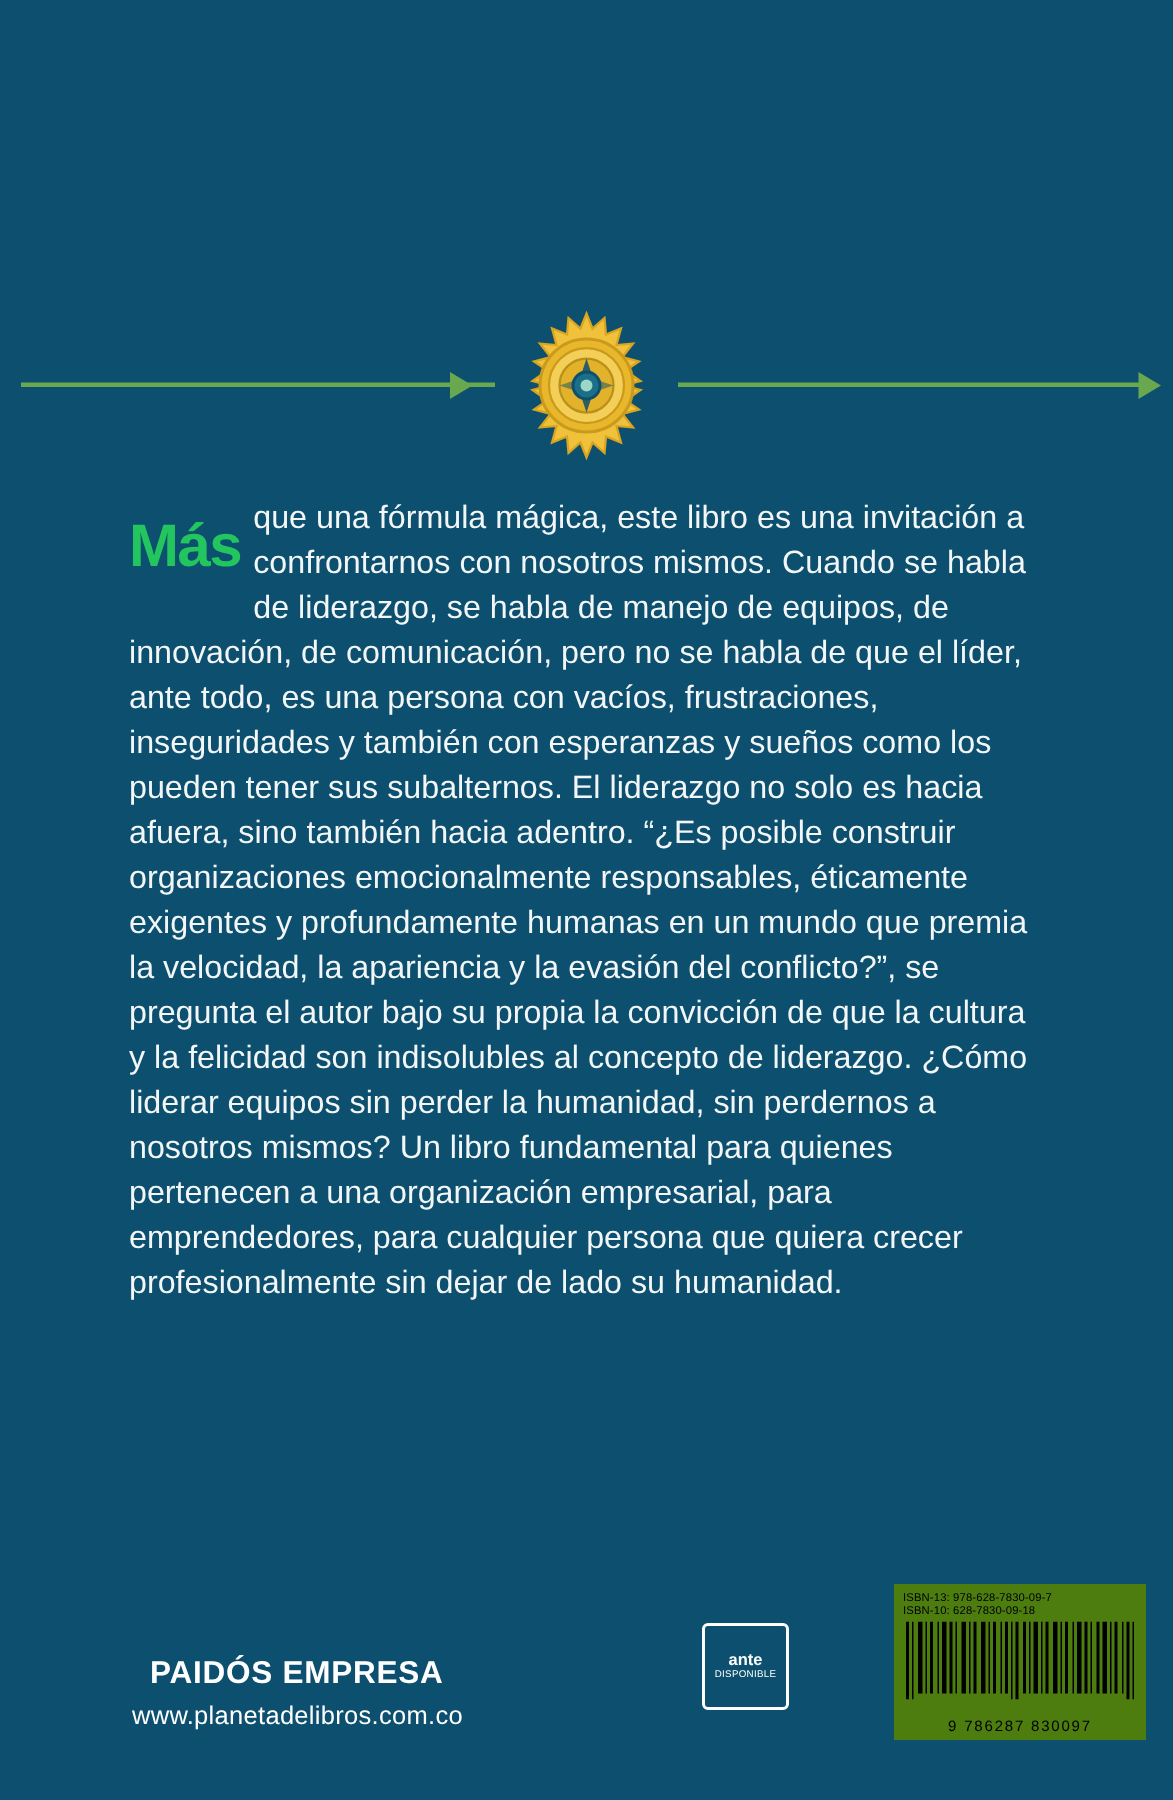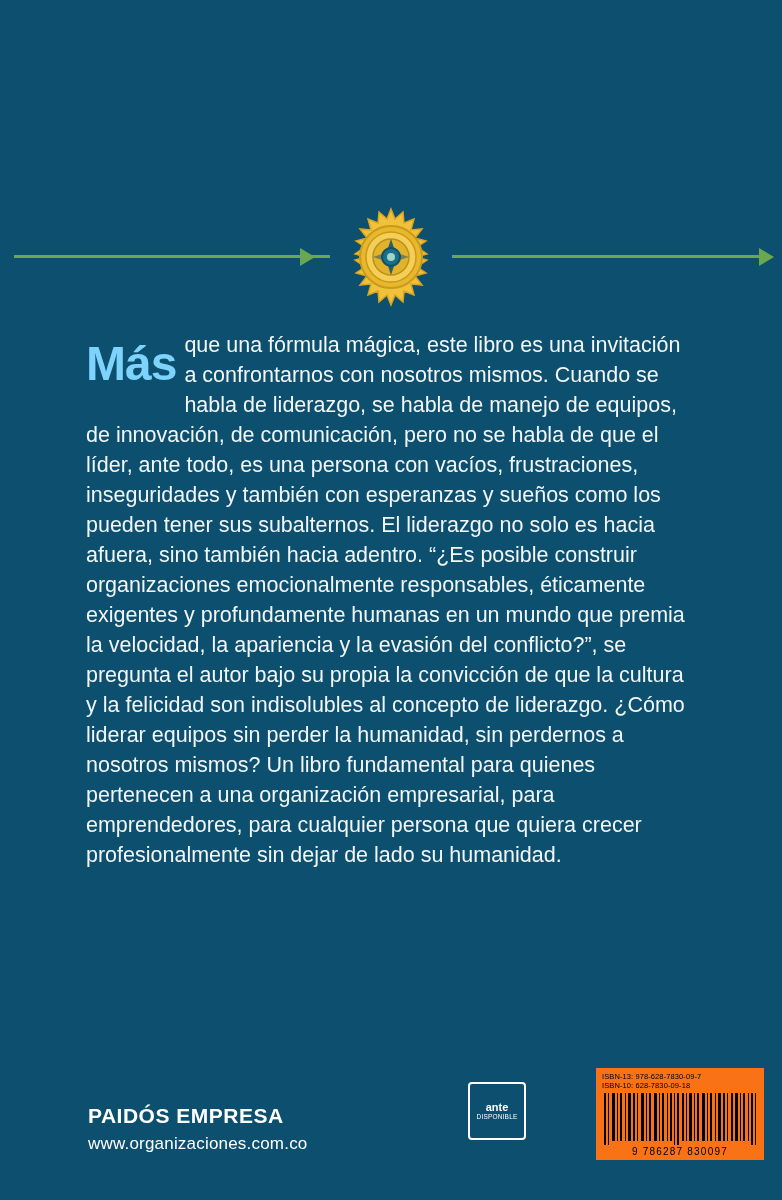--- a/index.html
+++ b/index.html
@@ -77,38 +77,38 @@
     top: 330px;
     left: 86px;
     width: 612px;
     font-size: 21.5px;
     line-height: 30px;
     color: #f2f6f7;
     text-align: left;
   }
   .drop {
     float: left;
-    font-size: 48px;
+    font-size: 40px;
     line-height: 56px;
     font-weight: bold;
-    color: #7dd3fc;
+    color: #22c55e;
     margin: 6px 8px 0 0;
     letter-spacing: -1px;
   }
 
   
   .imprint {
     position: absolute;
     left: 88px;
     bottom: 72px;
     font-size: 21px;
     letter-spacing: 0.5px;
     color: #ffffff;
   }
-  .imprint .brand { font-weight: bold; }
+  .imprint .brand { font-weight: bold; margin-left: 12px; }
   .imprint .sub   { font-weight: bold; }
   .website {
     position: absolute;
     left: 88px;
     bottom: 46px;
     font-size: 17px;
     color: #ffffff;
     letter-spacing: 0.2px;
   }
 
@@ -129,42 +129,42 @@
   }
   .ebook-badge .e1 { font-size: 11px; font-weight: bold; }
   .ebook-badge .e2 { font-size: 6.5px; letter-spacing: 0.2px; }
 
   
   .barcode-box {
     position: absolute;
     right: 18px;
     bottom: 40px;
     width: 168px;
-    background: #f97316;
+    background: #4d7c0f;
     color: #000000;
     padding: 4px 6px 3px 6px;
     box-sizing: border-box;
     font-family: "Liberation Sans", sans-serif;
   }
   .barcode-box .isbn {
     font-size: 7.5px;
     line-height: 9px;
     letter-spacing: 0.1px;
   }
   .bars {
     margin-top: 3px;
     height: 52px;
     width: 100%;
     display: block;
   }
   .barcode-digits {
     font-size: 10px;
     letter-spacing: 1.2px;
     text-align: center;
-    margin-top: 1px;
+    margin-top: 13px;
     font-family: "Liberation Sans", sans-serif;
   }
 </style>
 </head>
 <body>
 
 <div class="page">
 
 
   <div class="rule-band">
@@ -192,21 +192,21 @@
   </div>
 
   <div class="body-copy">
     <span class="drop">Más</span><span>que una fórmula mágica, este libro es una invitación a confrontarnos con nosotros mismos. Cuando se habla de liderazgo, se habla de manejo de equipos, de innovación, de comunicación, pero no se habla de que el líder, ante todo, es una persona con vacíos, frustraciones, inseguridades y también con esperanzas y sueños como los pueden tener sus subalternos. El liderazgo no solo es hacia afuera, sino también hacia adentro.  “¿Es posible construir organizaciones emocionalmente responsables, éticamente exigentes y profundamente humanas en un mundo que premia la velocidad, la apariencia y la evasión del conflicto?”, se pregunta el autor bajo su propia la convicción de que la cultura y la felicidad son indisolubles al concepto de liderazgo. ¿Cómo liderar equipos sin perder la humanidad, sin perdernos a nosotros mismos? Un libro fundamental para quienes pertenecen a una organización empresarial, para emprendedores, para cualquier persona que quiera crecer profesionalmente sin dejar de lado su humanidad.</span>
   </div>
 
   <div class="imprint">
     <span class="brand">PAIDÓS</span>
     <span class="sub">EMPRESA</span>
   </div>
-  <div class="website">www.organizaciones.com.co</div>
+  <div class="website">www.planetadelibros.com.co</div>
 
   <div class="ebook-badge">
     <span class="e1">ante</span>
     <span class="e2">DISPONIBLE</span>
   </div>
 
   <div class="barcode-box">
     <div class="isbn">ISBN-13: 978-628-7830-09-7</div>
     <div class="isbn">ISBN-10: 628-7830-09-18</div>
     <svg class="bars" viewBox="0 0 156 52" preserveAspectRatio="none">

